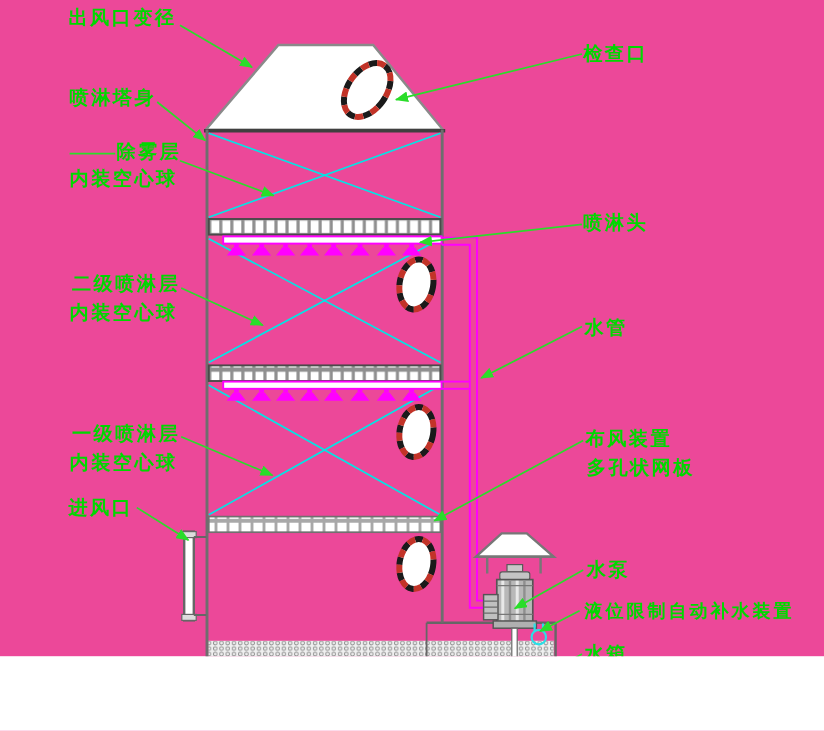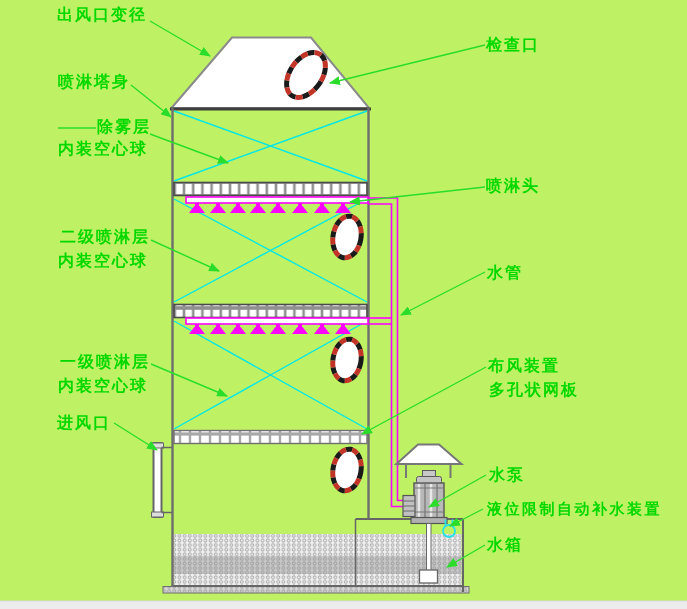--- a/index.html
+++ b/index.html
@@ -1,16 +1,16 @@
 <!DOCTYPE html>
 <html><head>
 <meta charset="utf-8">
 <style>
   html,body{margin:0;padding:0;background:#ffffff;}
-  .stage{position:relative;width:687px;height:609px;background:#bef264;overflow:hidden;
+  .stage{position:relative;width:687px;height:547px;background:#ec4899;overflow:hidden;
          font-family:"DejaVu Sans",sans-serif;}
   svg{display:block;}
   text.lbl{font-family:"DejaVu Sans",sans-serif;font-size:16px;font-weight:bold;
            letter-spacing:2px;fill:#00D800;}
   text.lbl-long{font-size:15px;letter-spacing:2.5px;}
 </style>
 </head>
 <body>
 
 <div class="stage">

